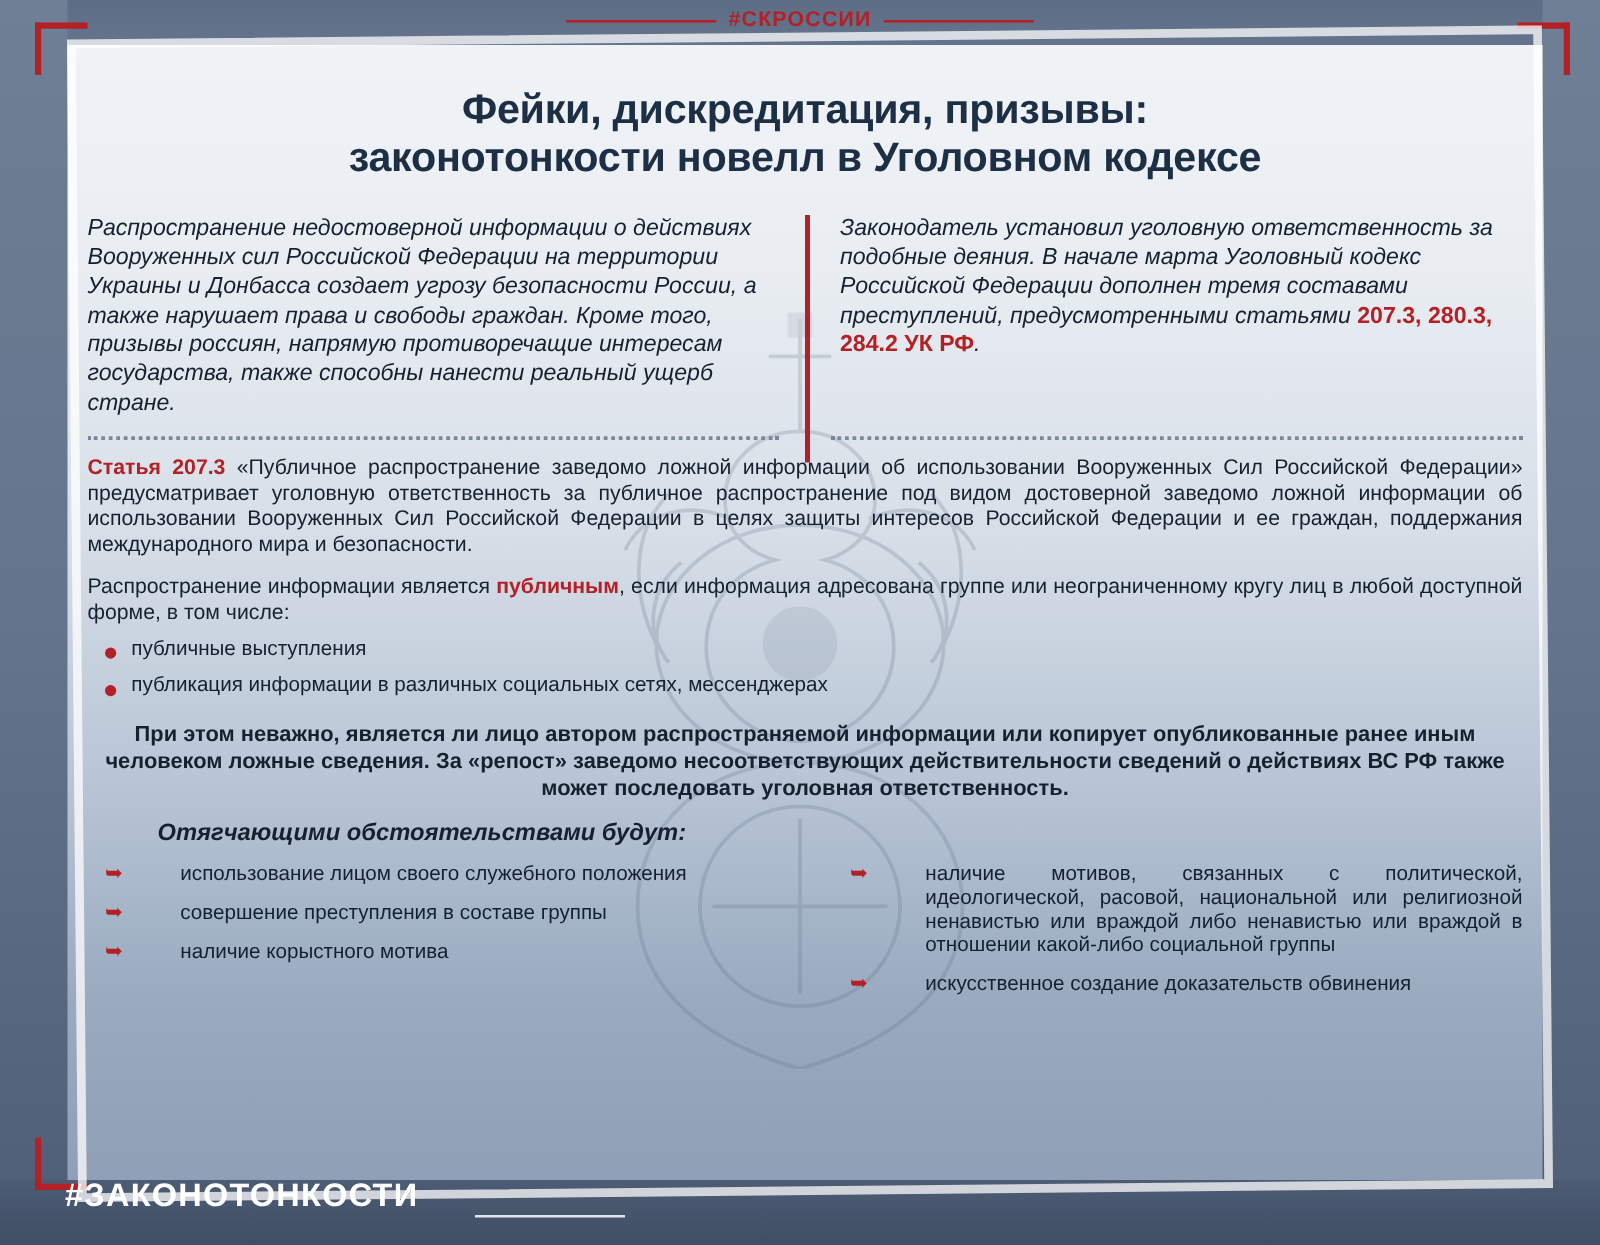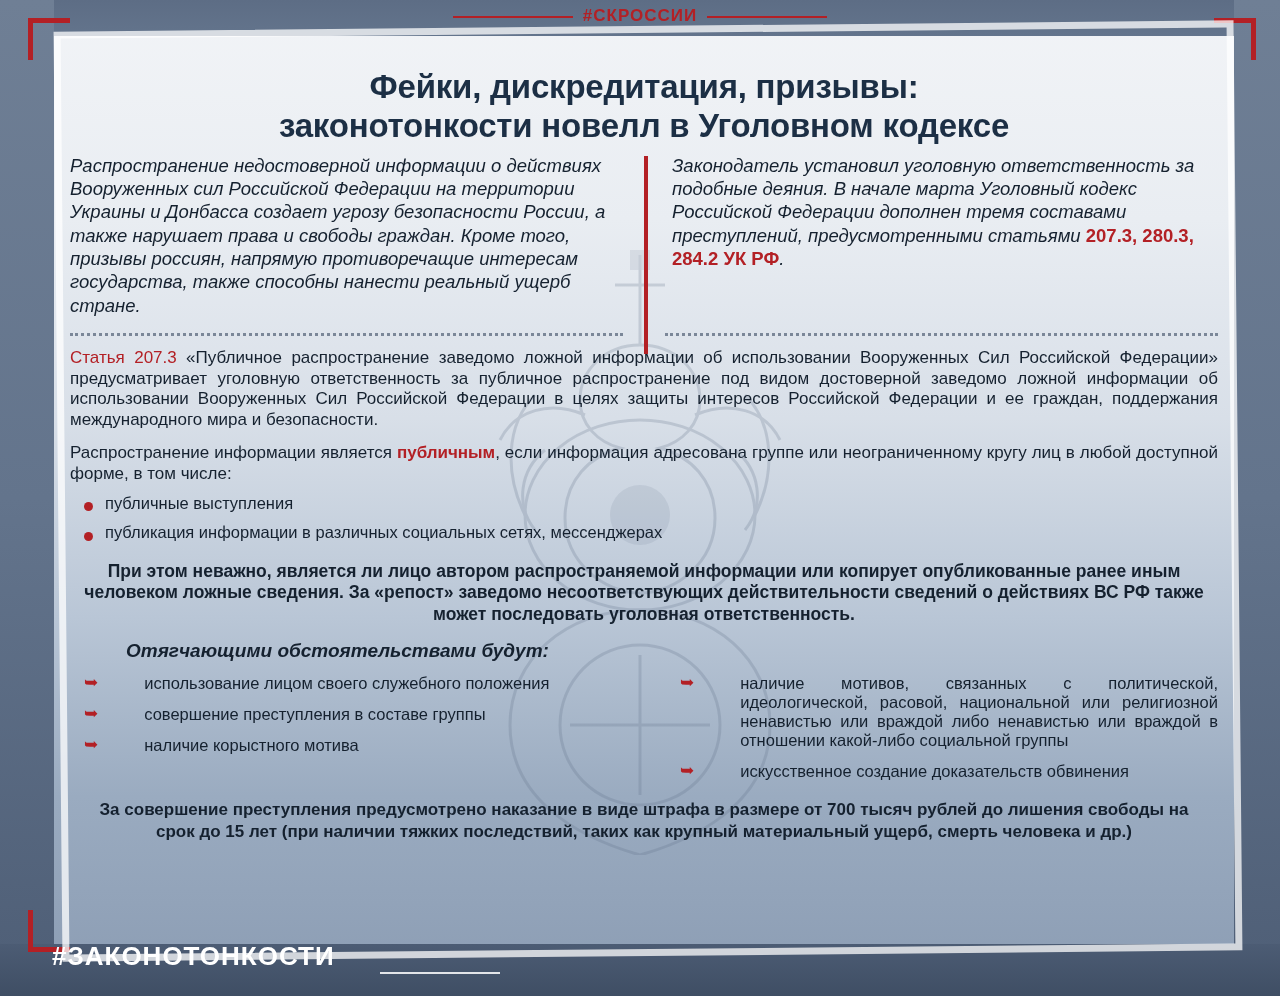--- a/index.html
+++ b/index.html
@@ -128,21 +128,21 @@
     color: #1c2f45;
     font-weight: bold;
     font-size: 33px;
     line-height: 1.18;
     margin-top: 24px;
     letter-spacing: -0.2px;
   }
 
   .two-col {
     display: flex;
-    margin-top: 8px;
+    margin-top: 24px;
     position: relative;
   }
   .col {
     flex: 1 1 50%;
     font-style: italic;
     font-size: 18.5px;
     line-height: 1.26;
     color: #15212f;
   }
   .col.left { padding-right: 26px; }
@@ -171,21 +171,21 @@
 
   .para {
     font-size: 17px;
     line-height: 1.22;
     color: #15212f;
     text-align: justify;
     margin-top: 12px;
   }
   .para .article-ref {
     color: #b32025;
-    font-weight: normal;
+    font-weight: bold;
   }
   .para .pub-hl {
     color: #b32025;
     font-weight: bold;
   }
 
   .bullets {
     display: flex;
     margin-top: 10px;
   }
@@ -360,18 +360,17 @@
           <span class="arrow-glyph">➥</span>
           <span class="arrow-text">наличие мотивов, связанных с политической, идеологической, расовой, национальной или религиозной ненавистью или враждой либо ненавистью или враждой в отношении какой-либо социальной группы</span>
         </div>
         <div class="arrow-item">
           <span class="arrow-glyph">➥</span>
           <span class="arrow-text">искусственное создание доказательств обвинения</span>
         </div>
       </div>
     </div>
 
-    <div class="footer-note">За совершение преступления предусмотрено наказание в виде штрафа в размере от 700 тысяч рублей до лишения свободы на срок до 15 лет (при наличии тяжких последствий, таких как крупный материальный ущерб, смерть человека и др.)</div>
   </div>
 
   <div class="hash-bottom">#ЗАКОНОТОНКОСТИ</div>
   <div class="hash-bottom-rule"></div>
 </div>
 
 </body></html>

